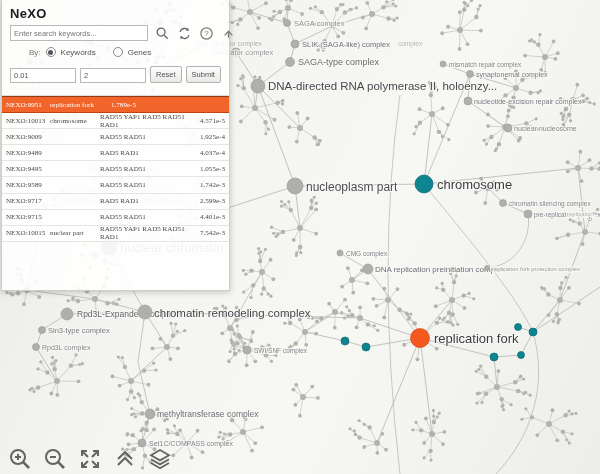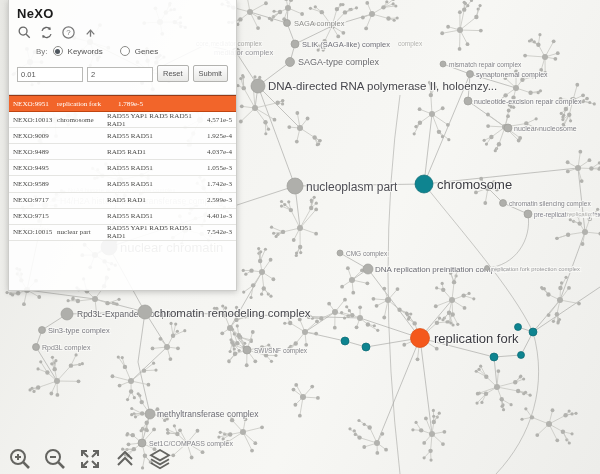--- a/index.html
+++ b/index.html
@@ -2,21 +2,21 @@
 <html><head>
 <meta charset="utf-8">
 <style>
   html,body{margin:0;padding:0;}
   body{width:600px;height:474px;overflow:hidden;font-family:"Liberation Sans",sans-serif;}
   #stage{position:relative;width:600px;height:474px;
     background:linear-gradient(115deg,#e8e8e4 0%,#f4f4f1 35%,#f7f7f4 60%,#ededea 100%);}
   #graph{position:absolute;left:0;top:0;z-index:1;}
 
   
-  .panel{position:absolute;left:8px;top:0;width:227px;height:290px;z-index:10;
+  .panel{position:absolute;left:1px;top:0;width:227px;height:290px;z-index:10;
     background:rgba(255,255,255,0.88);border:1px solid #cdcdca;border-top:none;
     box-shadow:0 1px 6px rgba(60,60,60,0.28);}
   .panel-title{padding:6px 8px 2px;font-size:13px;font-weight:bold;color:#1b1b1b;letter-spacing:.3px;}
   .search-row{display:flex;align-items:center;padding:2px 8px 0;gap:7px;}
   .search-input{flex:0 0 130px;height:14px;font-size:7.5px;border:1px solid #b9b9b6;padding:0 3px;color:#555;
     font-family:"Liberation Sans",sans-serif;background:#fff;}
   .hicon{width:15px;height:15px;flex:0 0 auto;cursor:pointer;}
   .by-row{display:flex;align-items:center;padding:6px 8px 2px;font-size:8px;color:#777;gap:5px;margin-left:19px;}
   .radio{display:inline-block;width:8px;height:8px;border:1px solid #8b8b88;border-radius:50%;background:#fff;position:relative;}
   .radio.checked::after{content:"";position:absolute;left:1.5px;top:1.5px;width:5px;height:5px;border-radius:50%;background:#4e565e;}
@@ -1635,20 +1635,21 @@
       <circle cx="518" cy="327" r="3.5" fill="#0e8490" stroke="#0a6872" stroke-width="0.7"></circle>
       <circle cx="533" cy="332" r="4" fill="#0e8490" stroke="#0a6872" stroke-width="0.7"></circle>
       <circle cx="494" cy="357" r="4" fill="#0e8490" stroke="#0a6872" stroke-width="0.7"></circle>
       <circle cx="521" cy="355" r="3.5" fill="#0e8490" stroke="#0a6872" stroke-width="0.7"></circle>
     </svg>
 
   <div class="panel">
     <div class="panel-title">NeXO</div>
 
     <div class="search-row">
+      <input class="search-input" type="text" placeholder="Enter search keywords..." style="">
       <svg class="hicon" viewBox="0 0 16 16">
         <circle cx="6.5" cy="6.5" r="4.2" fill="none" stroke="#666" stroke-width="1.4"></circle>
         <line x1="9.8" y1="9.8" x2="13.6" y2="13.6" stroke="#666" stroke-width="1.4"></line>
       </svg>
       <svg class="hicon" viewBox="0 0 16 16">
         <path d="M3.2 6.2 A5 5 0 0 1 12 4.6" fill="none" stroke="#666" stroke-width="1.4"></path>
         <path d="M12.8 9.8 A5 5 0 0 1 4 11.4" fill="none" stroke="#666" stroke-width="1.4"></path>
         <path d="M12 1.8 L12.4 5.2 L9.2 4.4 Z" fill="#666"></path>
         <path d="M4 14.2 L3.6 10.8 L6.8 11.6 Z" fill="#666"></path>
       </svg>

